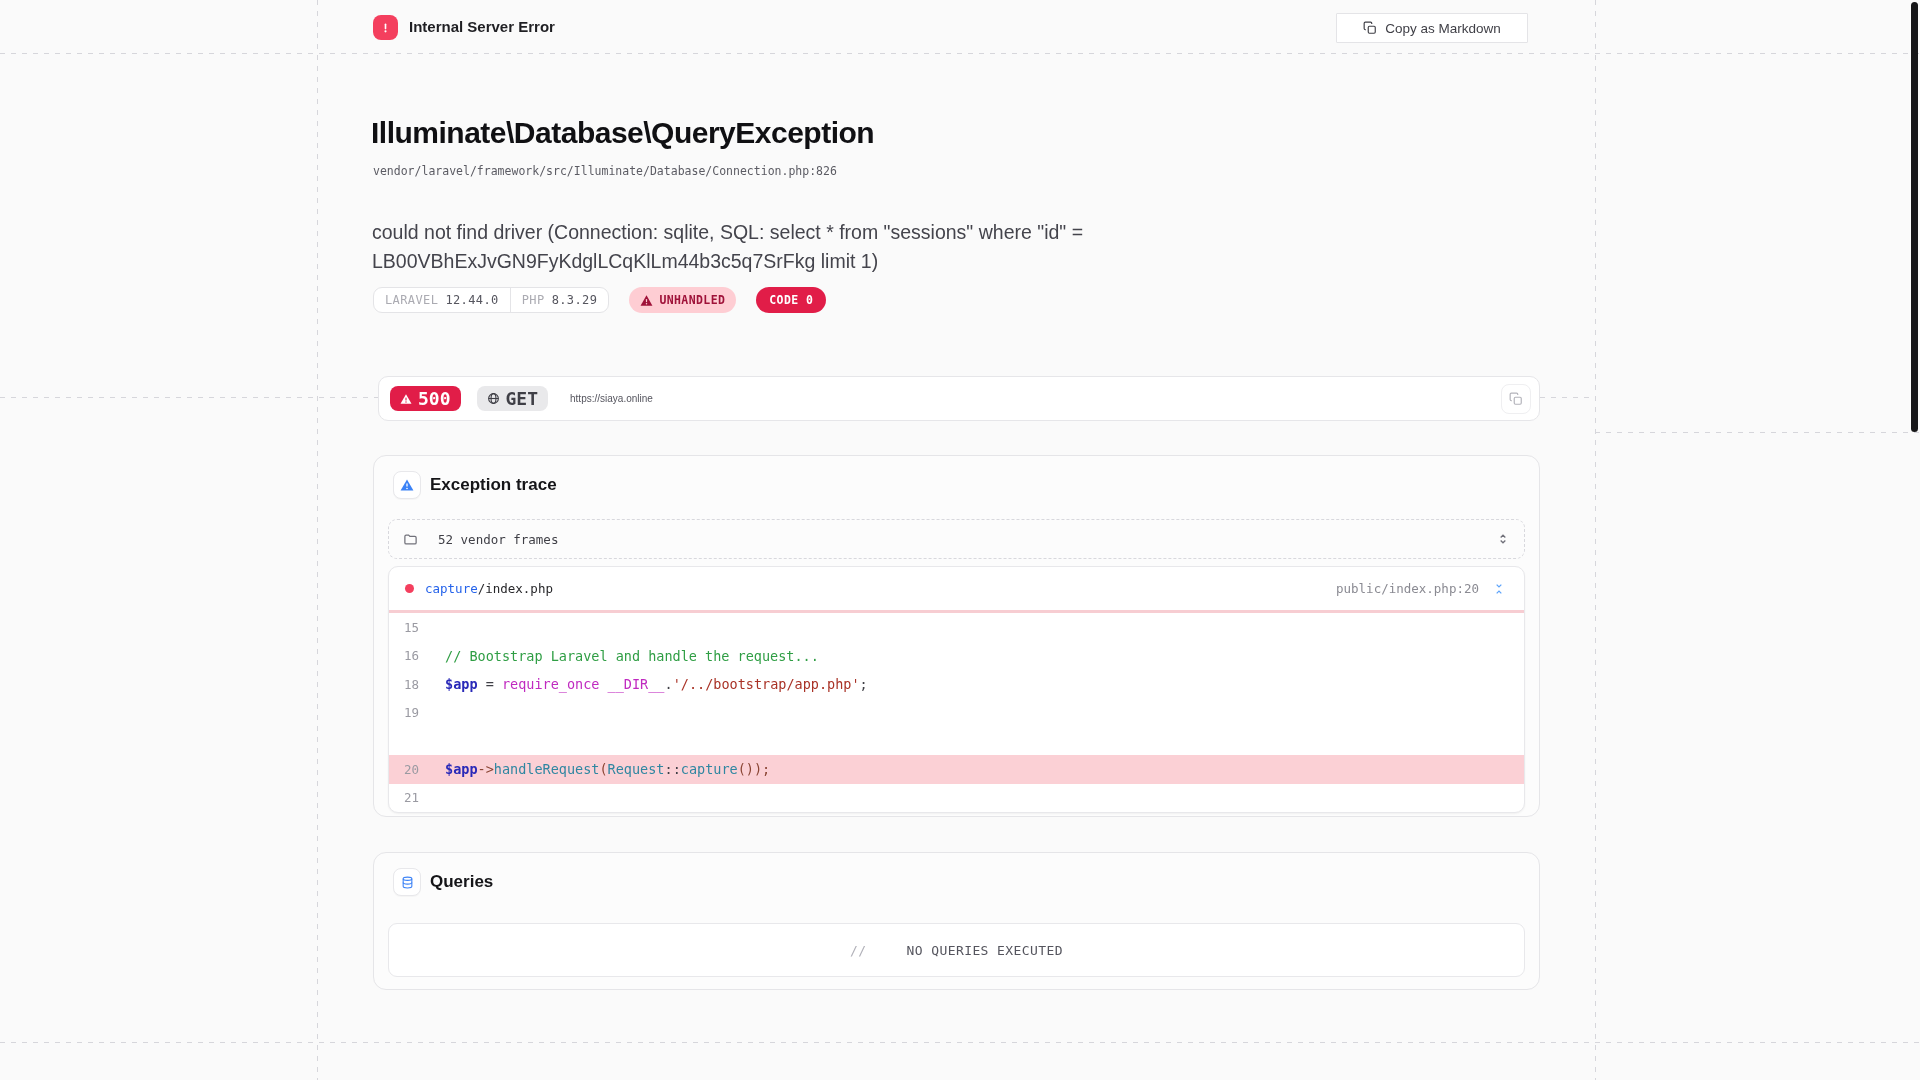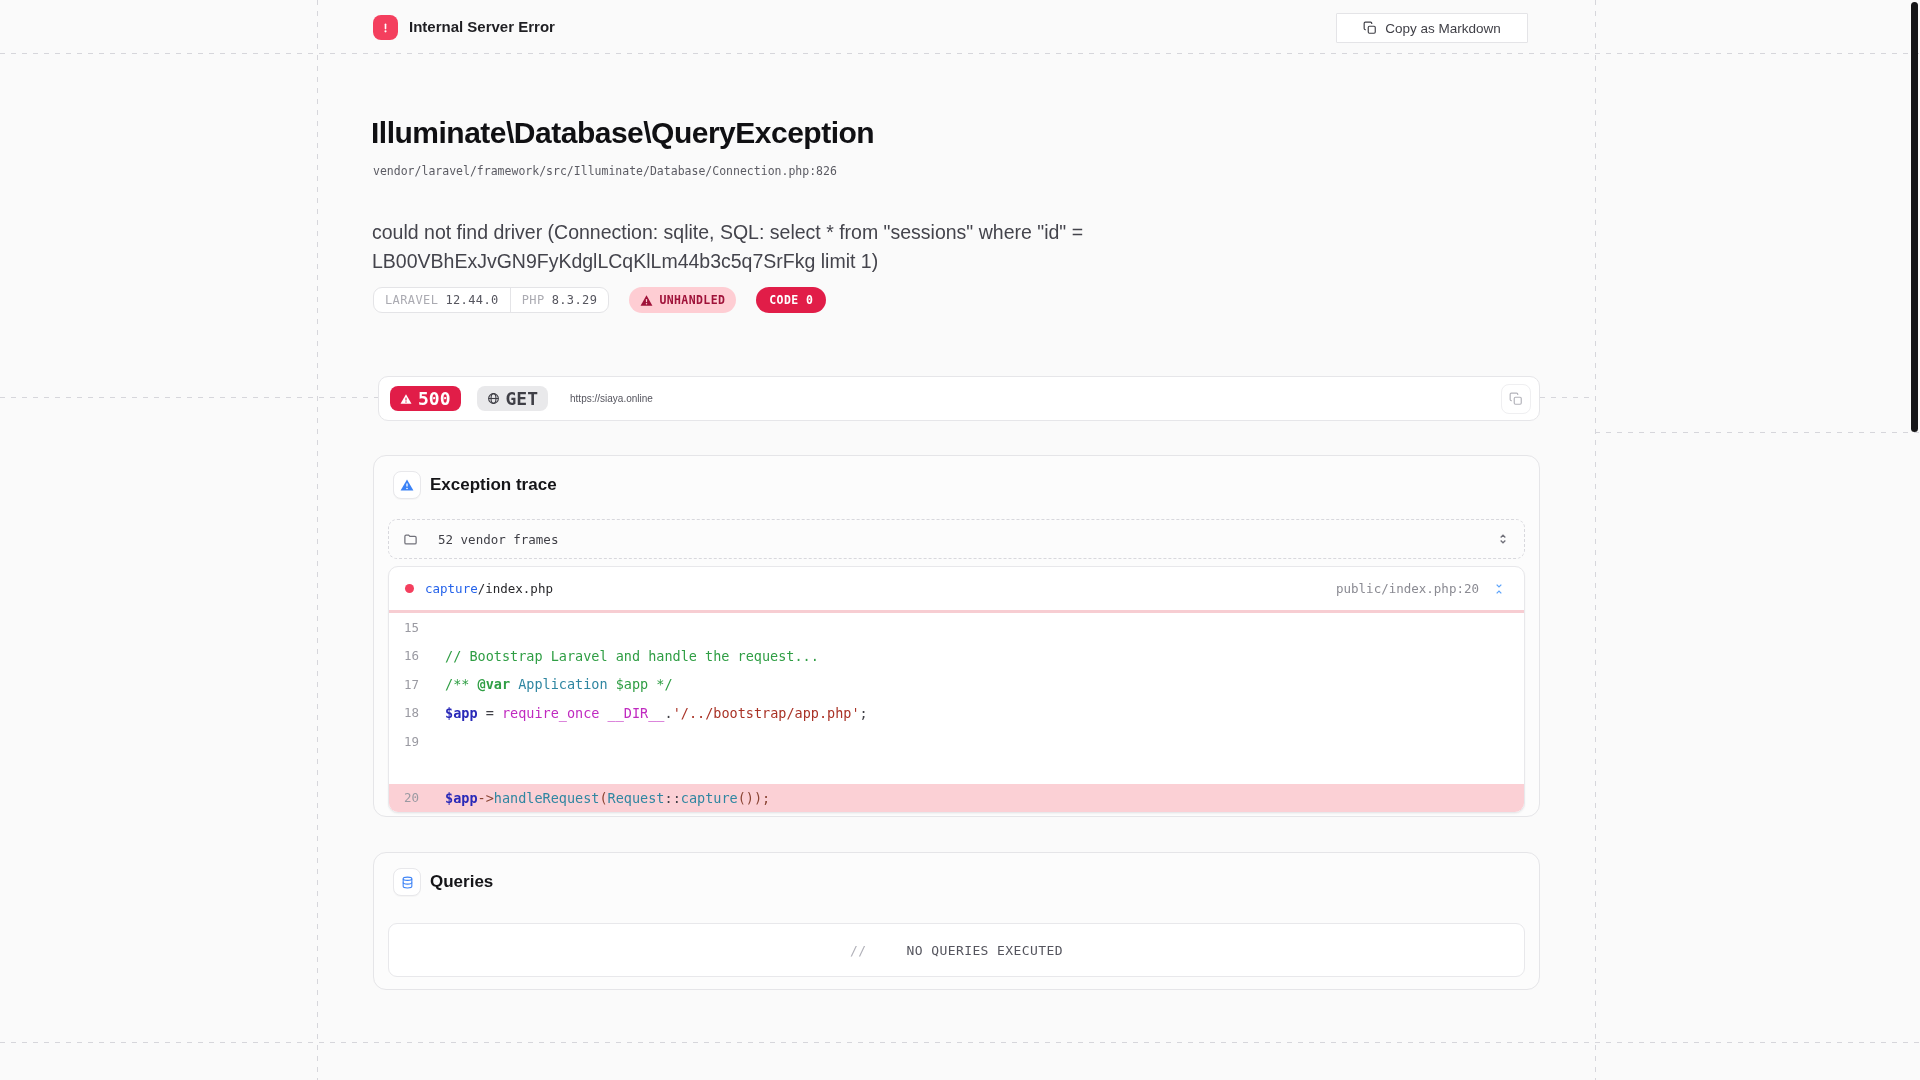--- a/index.html
+++ b/index.html
@@ -231,21 +231,20 @@
         <svg width="14" height="14" viewBox="0 0 24 24" fill="none" stroke="#60a5fa" stroke-width="2.2">
           <path d="M8 4.5 12 8.5 16 4.5"></path>
           <path d="M8 19.5 12 15.5 16 19.5"></path>
         </svg>
       </span>
     </div>
     <div class="code-divider"></div>
     <div class="code mono">
         <div class="code-row"><span class="ln">15</span><span class="code-text"></span></div>
         <div class="code-row"><span class="ln">16</span><span class="code-text"><span class="tk-cm">// Bootstrap Laravel and handle the request...</span></span></div>
-        <div class="code-row"><span class="ln">17</span><span class="code-text"><span class="tk-cm">/** </span><span class="tk-cmb">@var</span><span class="tk-cm"> </span><span class="tk-cls">Application</span><span class="tk-cm"> $app */</span></span></div>
         <div class="code-row"><span class="ln">18</span><span class="code-text"><span class="tk-var">$app</span><span class="tk-pun"> = </span><span class="tk-mag">require_once</span><span class="tk-pun"> </span><span class="tk-mag">__DIR__</span><span class="tk-pun">.</span><span class="tk-str">'/../bootstrap/app.php'</span><span class="tk-pun">;</span></span></div>
         <div class="code-row"><span class="ln">19</span><span class="code-text"></span></div>
         <div class="code-row hl"><span class="ln">20</span><span class="code-text"><span class="tk-var">$app</span><span class="tk-op">-&gt;</span><span class="tk-mth">handleRequest</span><span class="tk-op">(</span><span class="tk-cls">Request</span><span class="tk-pun">::</span><span class="tk-mth">capture</span><span class="tk-op">());</span></span></div>
         <div class="code-row"><span class="ln">21</span><span class="code-text"></span></div>
       </div>
   </div>
 </section>
 
 <section class="card queries-card">
   <div class="card-head">

